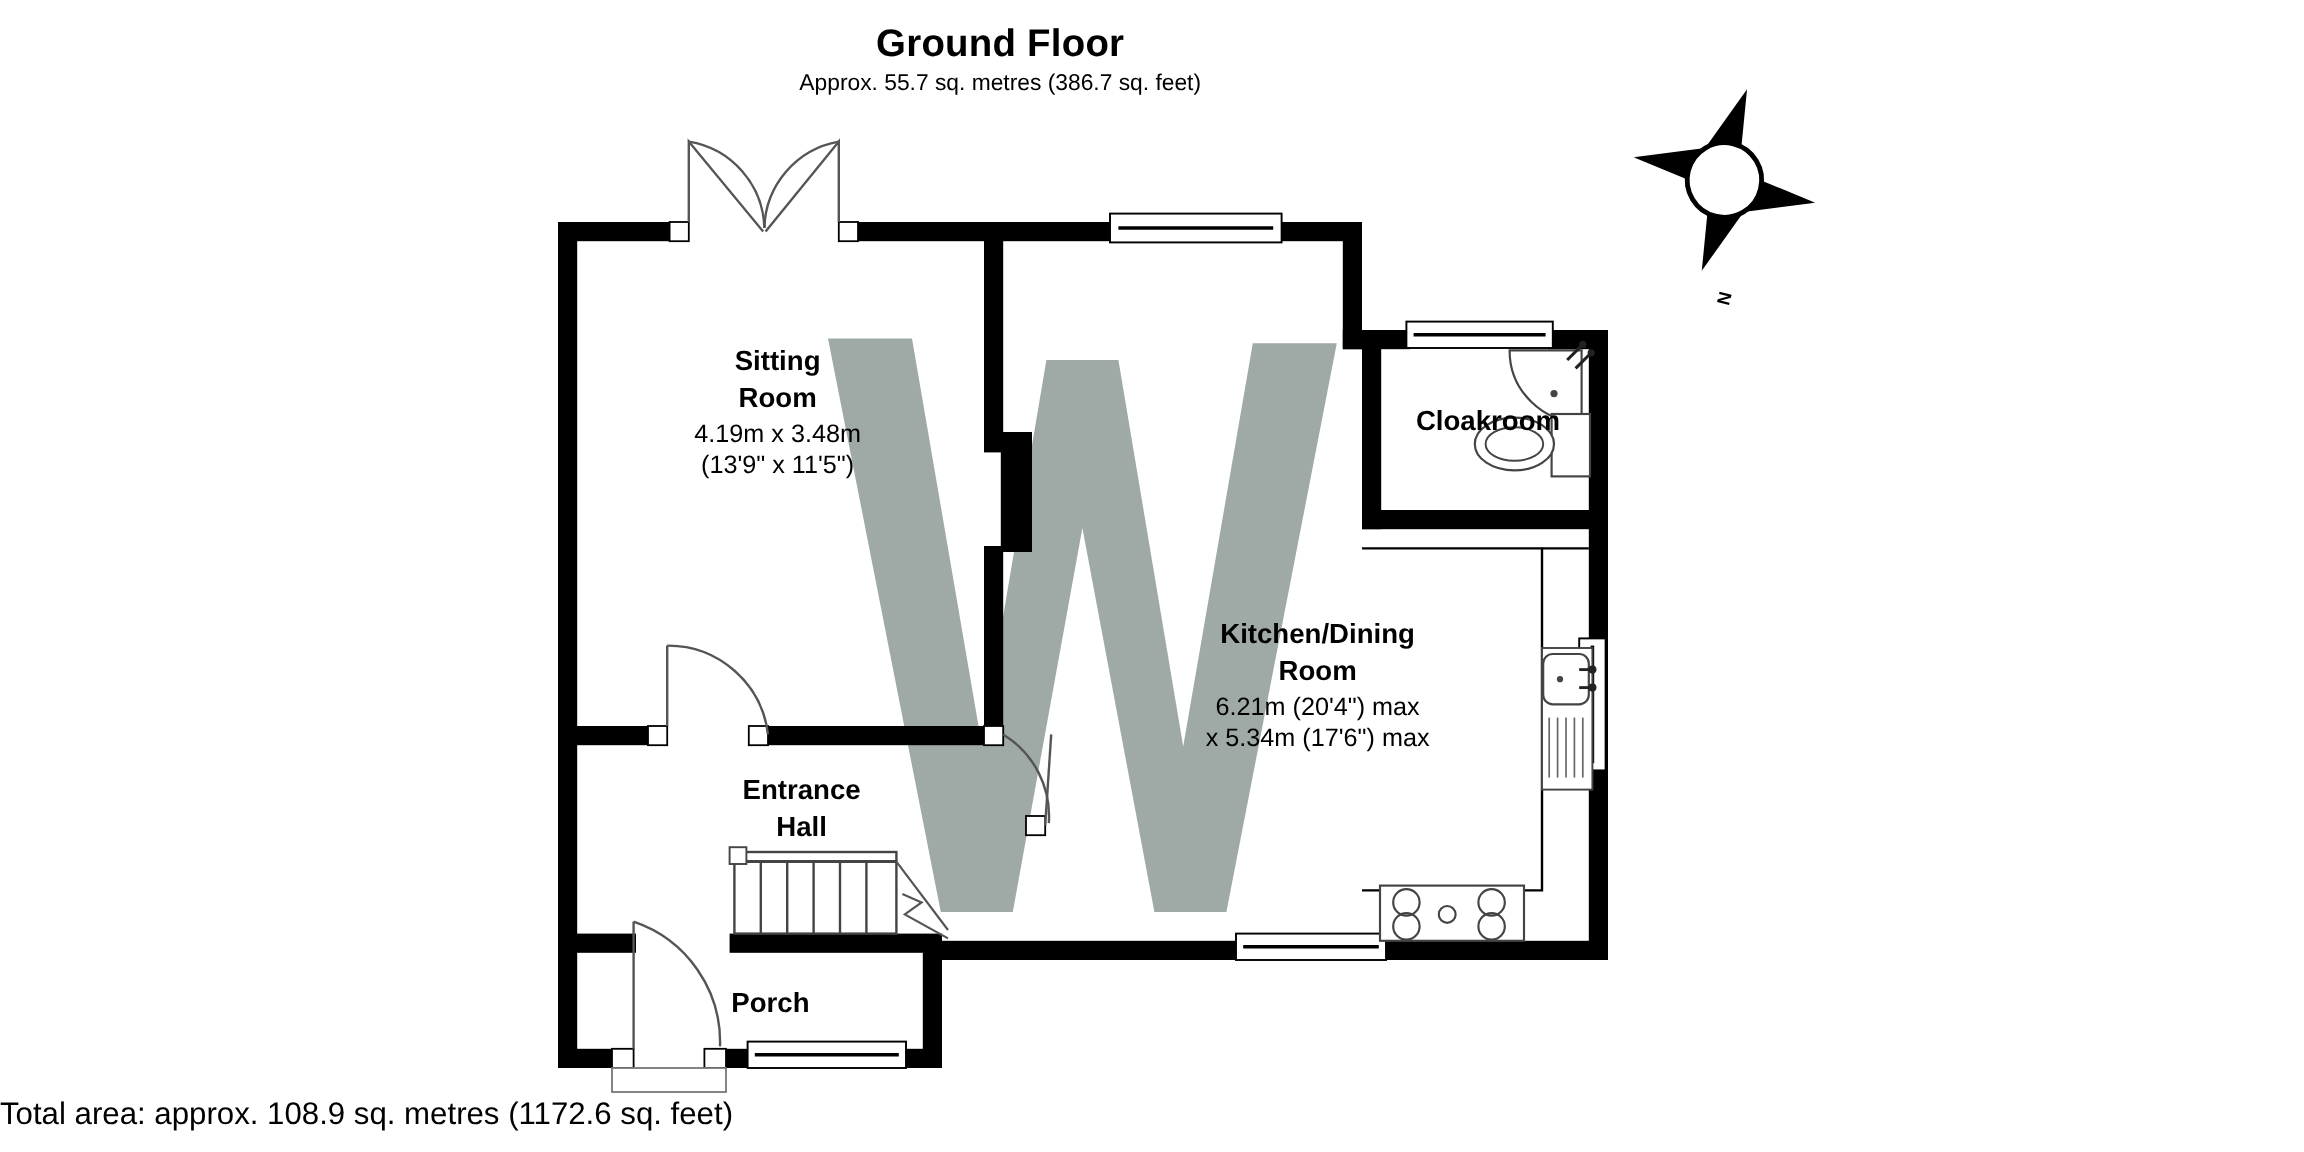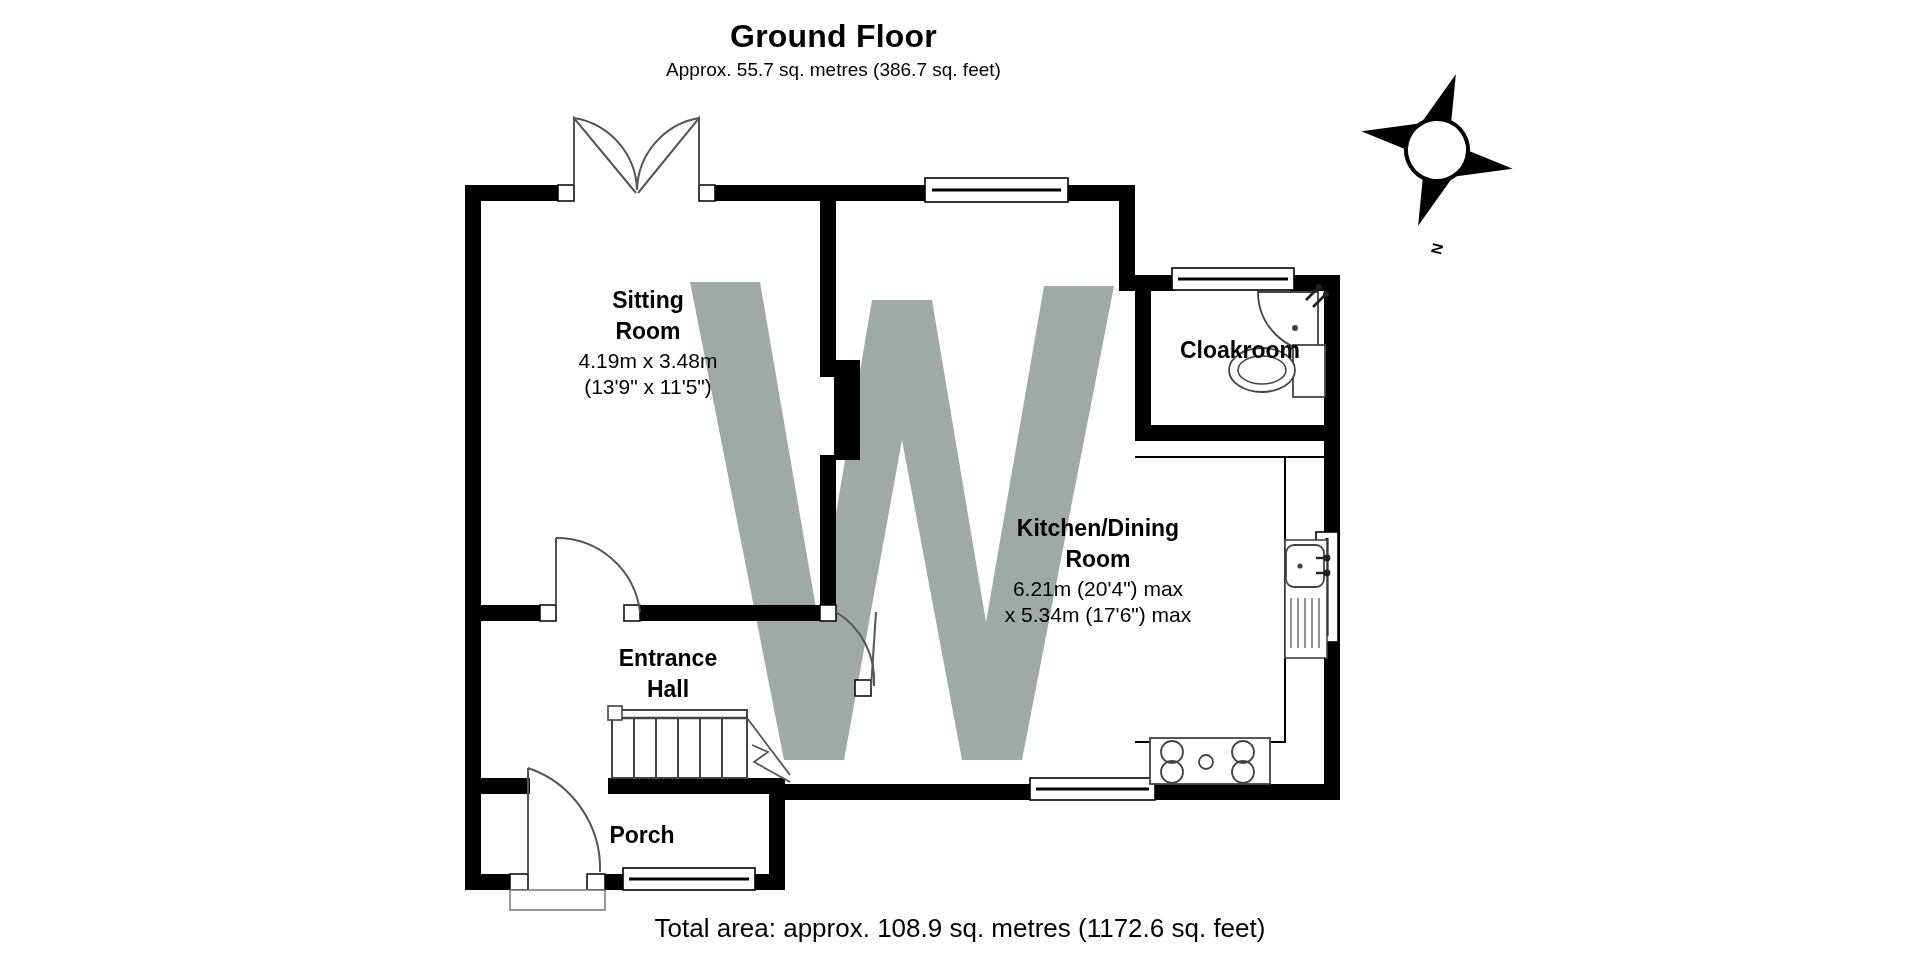--- a/index.html
+++ b/index.html
@@ -40,21 +40,20 @@
     font-size: 19px;
     font-weight: normal;
     line-height: 24px;
     margin: 4px 0 0 0;
   }
   .footer-block {
     position: absolute;
     bottom: 16px;
     left: 0;
     width: 1920px;
-    text-align: center;
   }
   .total-area {
     font-size: 26px;
     font-weight: normal;
     margin: 0;
   }
   #plan-svg-wrap {
     position: absolute;
     top: 0;
     left: 0;

